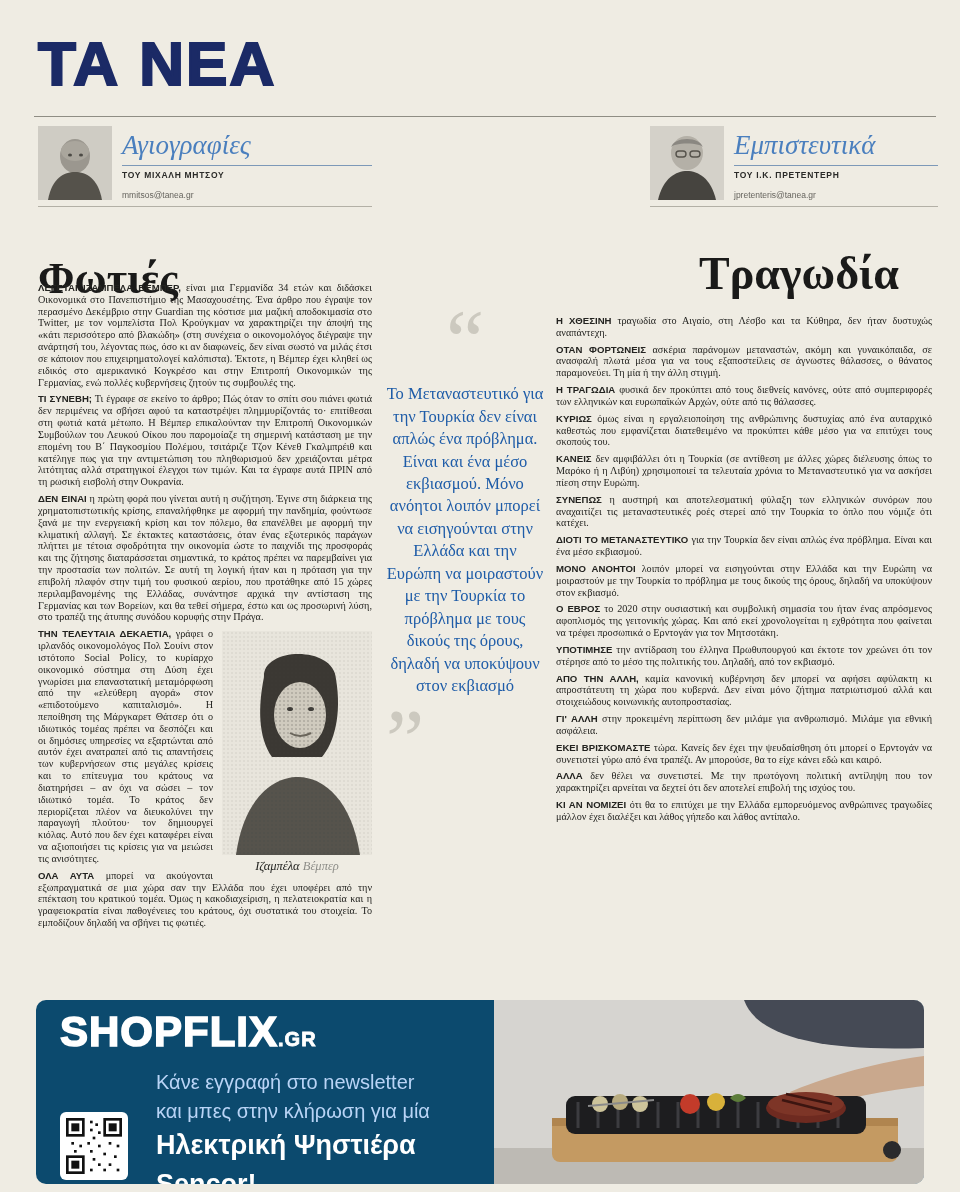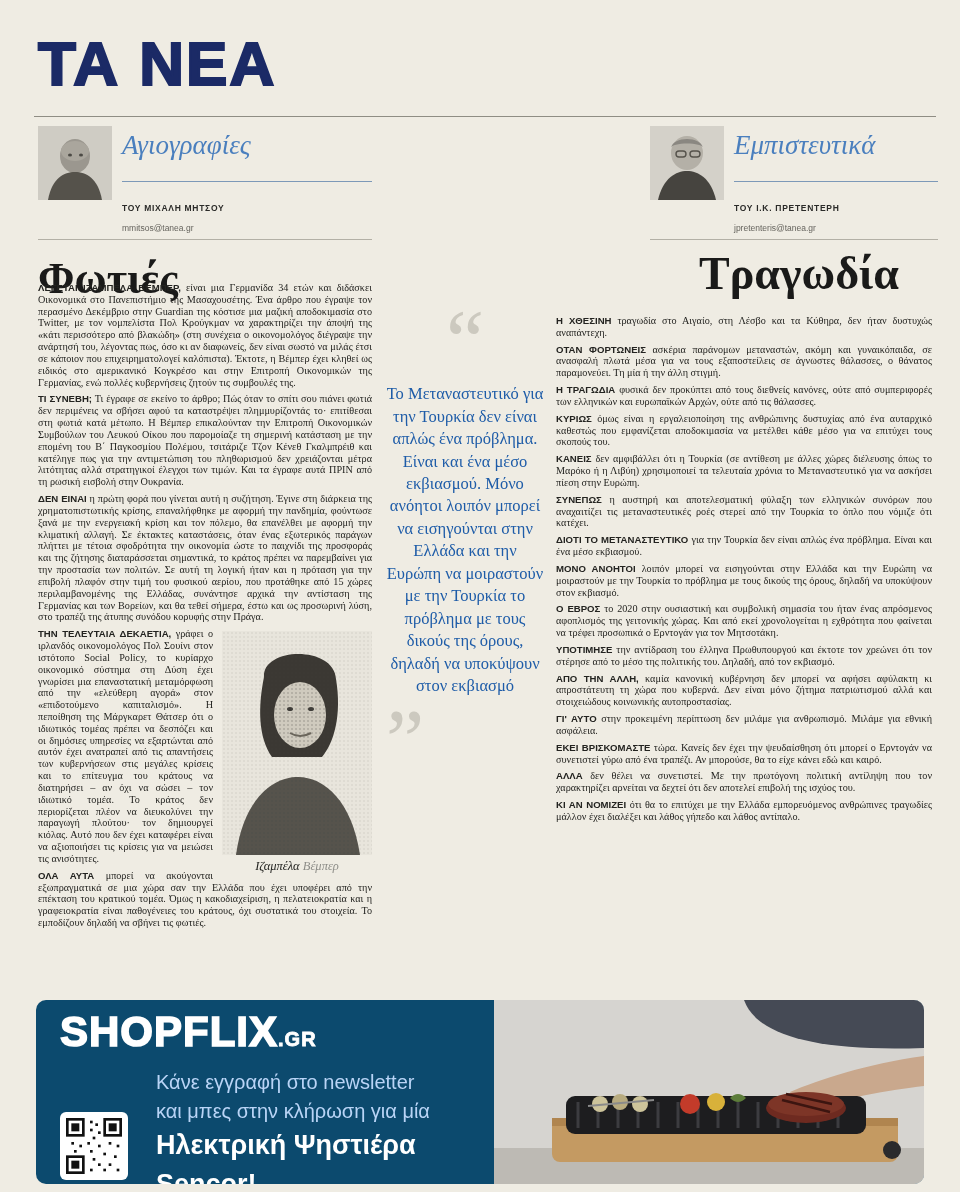--- a/index.html
+++ b/index.html
@@ -22,21 +22,21 @@
 
   
   .col-header { position:absolute; top:126px; display:flex; gap:10px;
                 border-bottom:1px solid #b3b0a6; padding-bottom:6px; }
   .col-header.left { left:38px; width:334px; }
   .col-header.right { left:650px; width:288px; }
   .avatar { width:74px; height:74px; flex:0 0 74px; background:#cbc8c0; overflow:hidden; }
   .avatar svg { display:block; width:100%; height:100%; }
   .header-text { flex:1; padding-top:4px; }
   .section-title { font-family:"Liberation Serif", serif; font-style:italic; font-size:27px;
-                   color:#4a7fbe; border-bottom:1px solid #7d99b8; padding-bottom:20px; margin-bottom:21px; }
+                   color:#4a7fbe; border-bottom:1px solid #7d99b8; padding-bottom:4px; margin-bottom:4px; }
   .byline { font-size:8.5px; font-weight:bold; letter-spacing:.7px; color:#2b2b29; }
   .email  { font-size:8.5px; color:#66645e; margin-top:10px; }
 
   
   .article-title { font-family:"Liberation Serif", serif; color:#1a1a19; }
   .title-left  { position:absolute; left:38px;  top:224px; font-size:44px;text-align:right; }
   .title-right { position:absolute; left:556px; top:216px; width:376px; font-size:46px;
                  text-align:center; padding-left:110px; }
 
   
@@ -163,29 +163,29 @@
     <div class="quote-body">Το Μεταναστευτικό για την Τουρκία δεν είναι απλώς ένα πρόβλημα. Είναι και ένα μέσο εκβιασμού. Μόνο ανόητοι λοιπόν μπορεί να εισηγούνται στην Ελλάδα και την Ευρώπη να μοιραστούν με την Τουρκία το πρόβλημα με τους δικούς της όρους, δηλαδή να υποκύψουν στον εκβιασμό</div>
     <div class="quote-mark quote-close">”</div>
   </div>
 
   <h1 class="article-title title-right">Τραγωδία</h1>
 
   <div class="body-text body-right">
     <p><span class="lead">Η ΧΘΕΣΙΝΗ</span> <span>τραγωδία στο Αιγαίο, στη Λέσβο και τα Κύθηρα, δεν ήταν δυστυχώς αναπάντεχη.</span></p>
     <p><span class="lead">ΟΤΑΝ ΦΟΡΤΩΝΕΙΣ</span> <span>ασκέρια παράνομων μεταναστών, ακόμη και γυναικόπαιδα, σε ανασφαλή πλωτά μέσα για να τους εξαποστείλεις σε άγνωστες θάλασσες, ο θάνατος παραμονεύει. Τη μία ή την άλλη στιγμή.</span></p>
     <p><span class="lead">Η ΤΡΑΓΩΔΙΑ</span> <span>φυσικά δεν προκύπτει από τους διεθνείς κανόνες, ούτε από συμπεριφορές των ελληνικών και ευρωπαϊκών Αρχών, ούτε από τις θάλασσες.</span></p>
-    <p><span class="lead">ΚΥΡΙΩΣ</span> <span>όμως είναι η εργαλειοποίηση της ανθρώπινης δυστυχίας από ένα αυταρχικό καθεστώς που εμφανίζεται αποδοκιμασία να μετέλθει κάθε μέσο για να επιτύχει τους σκοπούς του.</span></p>
+    <p><span class="lead">ΚΥΡΙΩΣ</span> <span>όμως είναι η εργαλειοποίηση της ανθρώπινης δυστυχίας από ένα αυταρχικό καθεστώς που εμφανίζεται διατεθειμένο να προκύπτει κάθε μέσο για να επιτύχει τους σκοπούς του.</span></p>
     <p><span class="lead">ΚΑΝΕΙΣ</span> <span>δεν αμφιβάλλει ότι η Τουρκία (σε αντίθεση με άλλες χώρες διέλευσης όπως το Μαρόκο ή η Λιβύη) χρησιμοποιεί τα τελευταία χρόνια το Μεταναστευτικό για να ασκήσει πίεση στην Ευρώπη.</span></p>
     <p><span class="lead">ΣΥΝΕΠΩΣ</span> <span>η αυστηρή και αποτελεσματική φύλαξη των ελληνικών συνόρων που αναχαιτίζει τις μεταναστευτικές ροές στερεί από την Τουρκία το όπλο που νόμιζε ότι κατέχει.</span></p>
     <p><span class="lead">ΔΙΟΤΙ ΤΟ ΜΕΤΑΝΑΣΤΕΥΤΙΚΟ</span> <span>για την Τουρκία δεν είναι απλώς ένα πρόβλημα. Είναι και ένα μέσο εκβιασμού.</span></p>
     <p><span class="lead">ΜΟΝΟ ΑΝΟΗΤΟΙ</span> <span>λοιπόν μπορεί να εισηγούνται στην Ελλάδα και την Ευρώπη να μοιραστούν με την Τουρκία το πρόβλημα με τους δικούς της όρους, δηλαδή να υποκύψουν στον εκβιασμό.</span></p>
     <p><span class="lead">Ο ΕΒΡΟΣ</span> <span>το 2020 στην ουσιαστική και συμβολική σημασία του ήταν ένας απρόσμενος αφοπλισμός της γειτονικής χώρας. Και από εκεί χρονολογείται η εχθρότητα που φαίνεται να τρέφει προσωπικά ο Ερντογάν για τον Μητσοτάκη.</span></p>
     <p><span class="lead">ΥΠΟΤΙΜΗΣΕ</span> <span>την αντίδραση του έλληνα Πρωθυπουργού και έκτοτε τον χρεώνει ότι τον στέρησε από το μέσο της πολιτικής του. Δηλαδή, από τον εκβιασμό.</span></p>
     <p><span class="lead">ΑΠΟ ΤΗΝ ΑΛΛΗ,</span> <span>καμία κανονική κυβέρνηση δεν μπορεί να αφήσει αφύλακτη κι απροστάτευτη τη χώρα που κυβερνά. Δεν είναι μόνο ζήτημα πατριωτισμού αλλά και στοιχειώδους κοινωνικής αυτοπροστασίας.</span></p>
-    <p><span class="lead">ΓΙ' ΑΥΤΟ</span> <span>στην προκειμένη περίπτωση δεν μιλάμε για ανθρωπισμό. Μιλάμε για εθνική ασφάλεια.</span></p>
+    <p><span class="lead">ΓΙ' ΑΛΛΗ</span> <span>στην προκειμένη περίπτωση δεν μιλάμε για ανθρωπισμό. Μιλάμε για εθνική ασφάλεια.</span></p>
     <p><span class="lead">ΕΚΕΙ ΒΡΙΣΚΟΜΑΣΤΕ</span> <span>τώρα. Κανείς δεν έχει την ψευδαίσθηση ότι μπορεί ο Ερντογάν να συνετιστεί γύρω από ένα τραπέζι. Αν μπορούσε, θα το είχε κάνει εδώ και καιρό.</span></p>
     <p><span class="lead">ΑΛΛΑ</span> <span>δεν θέλει να συνετιστεί. Με την πρωτόγονη πολιτική αντίληψη που τον χαρακτηρίζει αρνείται να δεχτεί ότι δεν αποτελεί επιβολή της ισχύος του.</span></p>
     <p><span class="lead">ΚΙ ΑΝ ΝΟΜΙΖΕΙ</span> <span>ότι θα το επιτύχει με την Ελλάδα εμπορευόμενος ανθρώπινες τραγωδίες μάλλον έχει διαλέξει και λάθος γήπεδο και λάθος αντίπαλο.</span></p>
   </div>
 
   <div class="ad">
     <div class="ad-photo">
       <svg viewBox="0 0 430 184" preserveAspectRatio="xMidYMid slice">
         <rect width="430" height="184" fill="#d6d4d0"></rect>
         <rect y="148" width="430" height="36" fill="#bdbab4"></rect>

